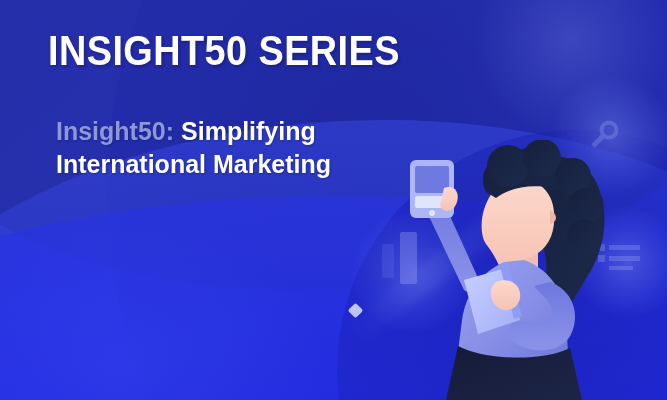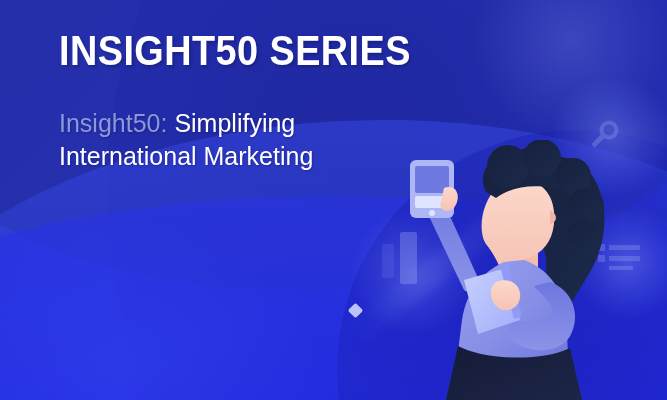--- a/index.html
+++ b/index.html
@@ -120,42 +120,42 @@
     height: 11px;
     background: #c9d2ff;
     transform: rotate(45deg);
     border-radius: 2px;
     opacity: .92;
   }
 
   
   .text-block {
     position: absolute;
-    left: 59px;
+    left: 48px;
     top: 28px;
     z-index: 6;
   }
   .series-title {
     margin: 0;
     color: #ffffff;
     font-size: 43px;
     line-height: 1.05;
     font-weight: 700;
     letter-spacing: .5px;
     transform: scaleX(.88);
     transform-origin: left center;
     text-shadow: 2px 2px 3px rgba(15,20,80,.40);
     white-space: nowrap;
   }
   .subtitle {
-    margin: 0;
+    margin: 8px;
     padding-top: 34px;
     font-size: 25px;
     line-height: 1.32;
-    font-weight: 400;
+    font-weight: 700;
     max-width: 360px;
     text-shadow: 1px 1px 2px rgba(15,20,80,.35);
   }
   .subtitle .label {
     color: #8d97d9;
   }
   .subtitle .headline {
     color: #ffffff;
   }
 

